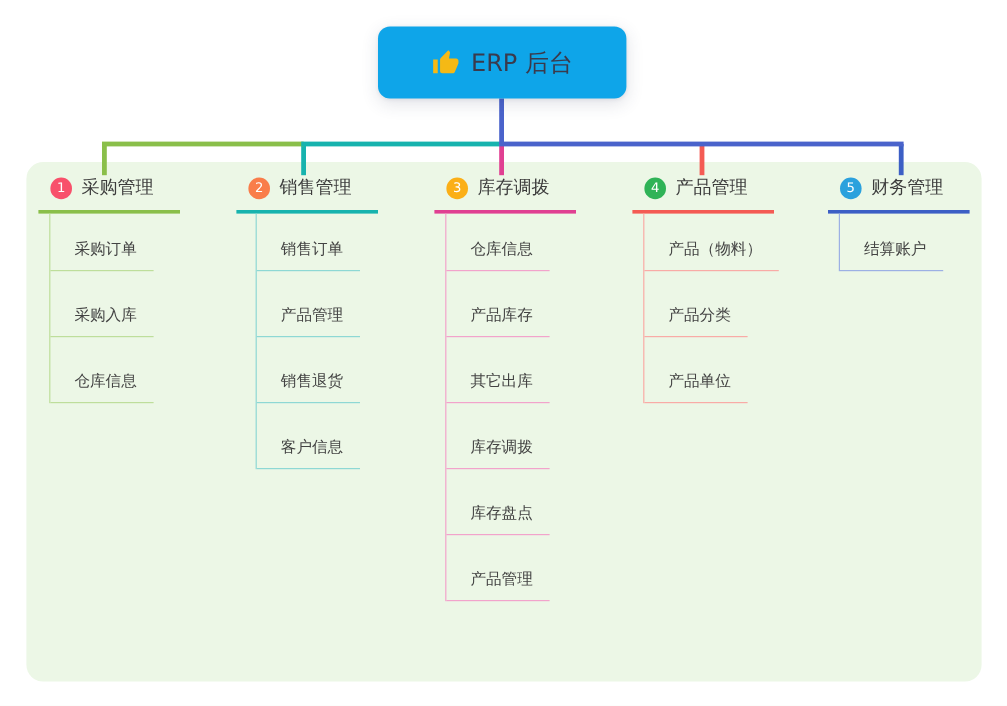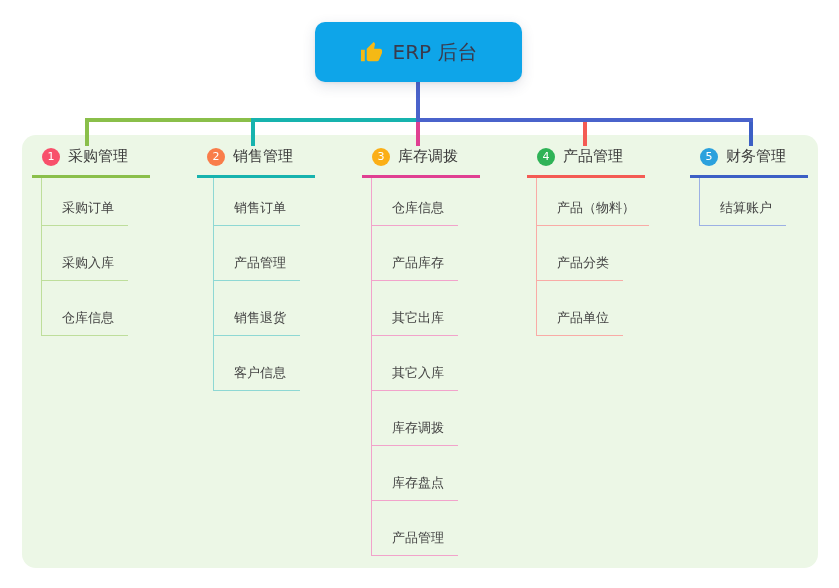--- a/index.html
+++ b/index.html
@@ -92,21 +92,20 @@
 
   <div class="branch" style="left: 362px;">
     <div class="branch-title" style="border-bottom-color: rgb(224, 64, 146);">
       <span class="badge" style="background: rgb(251, 175, 23);">3</span>
       <span class="branch-label">库存调拨</span>
     </div>
     <div class="branch-items" style="border-left-color: rgb(242, 163, 203);">
           <div class="branch-item" style="border-bottom-color: rgb(242, 163, 203);">仓库信息</div>
           <div class="branch-item" style="border-bottom-color: rgb(242, 163, 203);">产品库存</div>
           <div class="branch-item" style="border-bottom-color: rgb(242, 163, 203);">其它出库</div>
-          <div class="branch-item" style="border-bottom-color: rgb(242, 163, 203);">其它入库</div>
           <div class="branch-item" style="border-bottom-color: rgb(242, 163, 203);">库存调拨</div>
           <div class="branch-item" style="border-bottom-color: rgb(242, 163, 203);">库存盘点</div>
           <div class="branch-item" style="border-bottom-color: rgb(242, 163, 203);">产品管理</div>
         </div>
   </div>
 
   <div class="branch" style="left: 527px;">
     <div class="branch-title" style="border-bottom-color: rgb(244, 91, 84);">
       <span class="badge" style="background: rgb(47, 179, 87);">4</span>
       <span class="branch-label">产品管理</span>

